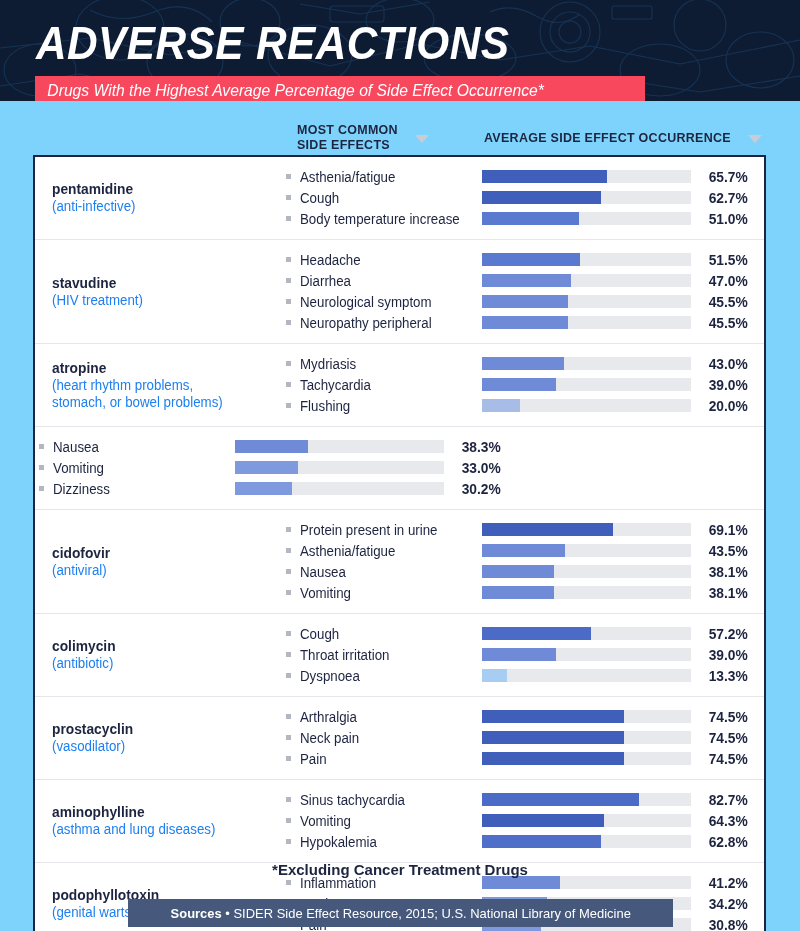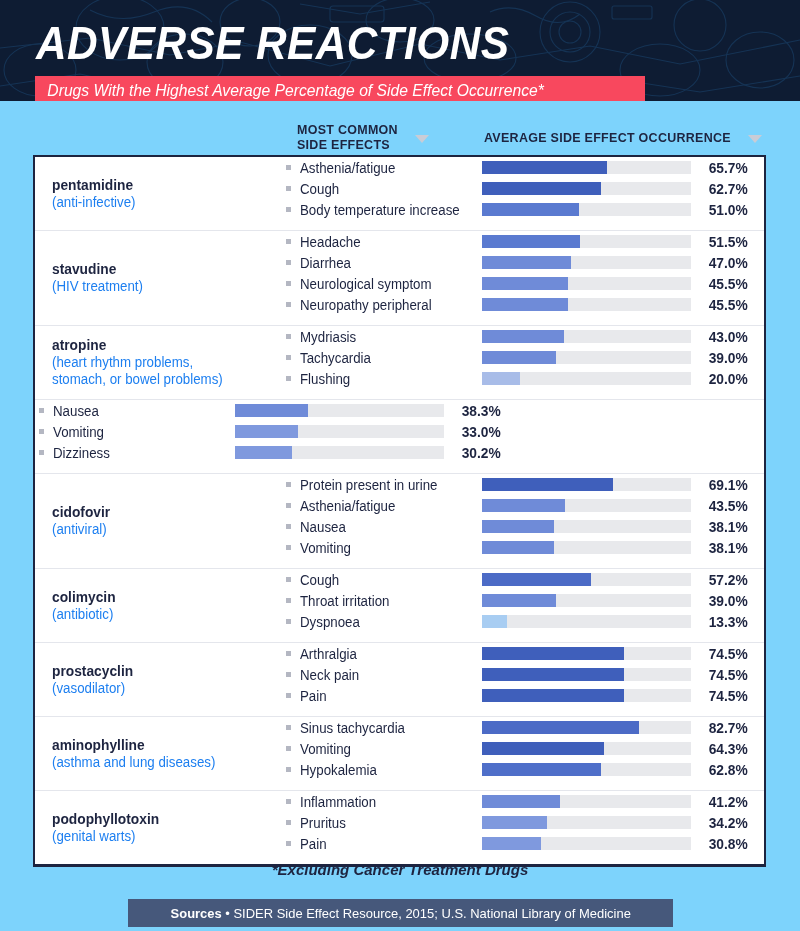--- a/index.html
+++ b/index.html
@@ -114,21 +114,21 @@
     color:#1d7ff0;
     font-size:14px;
     line-height:17px;
     transform:scaleX(.95);
     transform-origin:left center;
   }
 
   .effects{
     flex:1 1 auto;
     display:flex;flex-direction:column;justify-content:center;
-    padding:0 0 10px 0;
+    padding:9px 0 10px 0;
   }
   .erow{
     display:flex;align-items:center;
     height:21px;
   }
   .bullet{
     width:5px;height:5px;
     background:#b4b7c2;
     flex:none;
     margin-left:4px;margin-right:9px;
@@ -163,21 +163,20 @@
     transform:scaleX(.95);
     transform-origin:right center;
   }
 
   
   .footnote{
     position:absolute;left:0;top:760px;width:800px;
     text-align:center;
     color:#1d2440;
     font-size:15px;
-    font-style:italic;
     font-weight:600;
   }
   .sources{
     position:absolute;left:128px;top:798px;
     width:545px;height:28px;
     background:#46587b;
     display:flex;align-items:center;justify-content:center;
   }
   .sources span{
     color:#ffffff;

